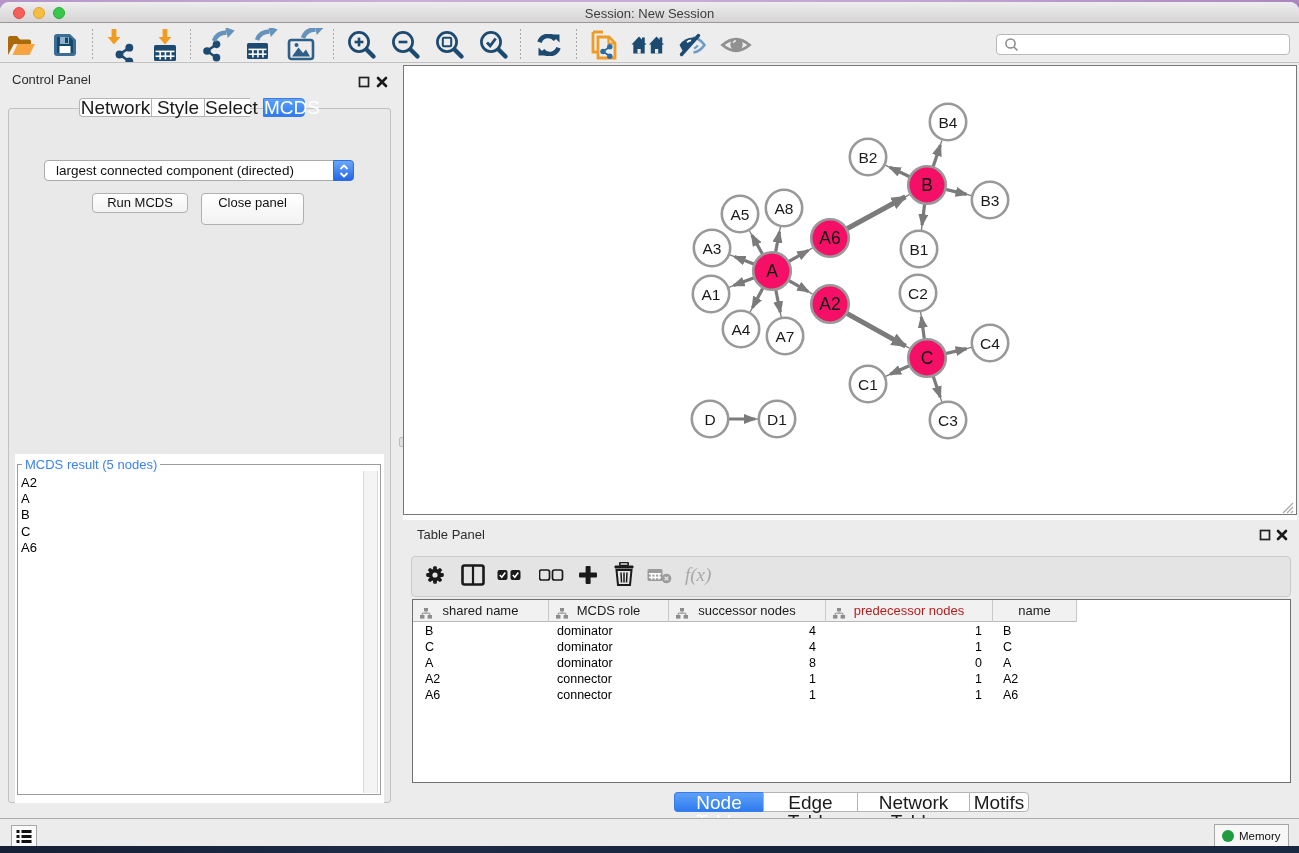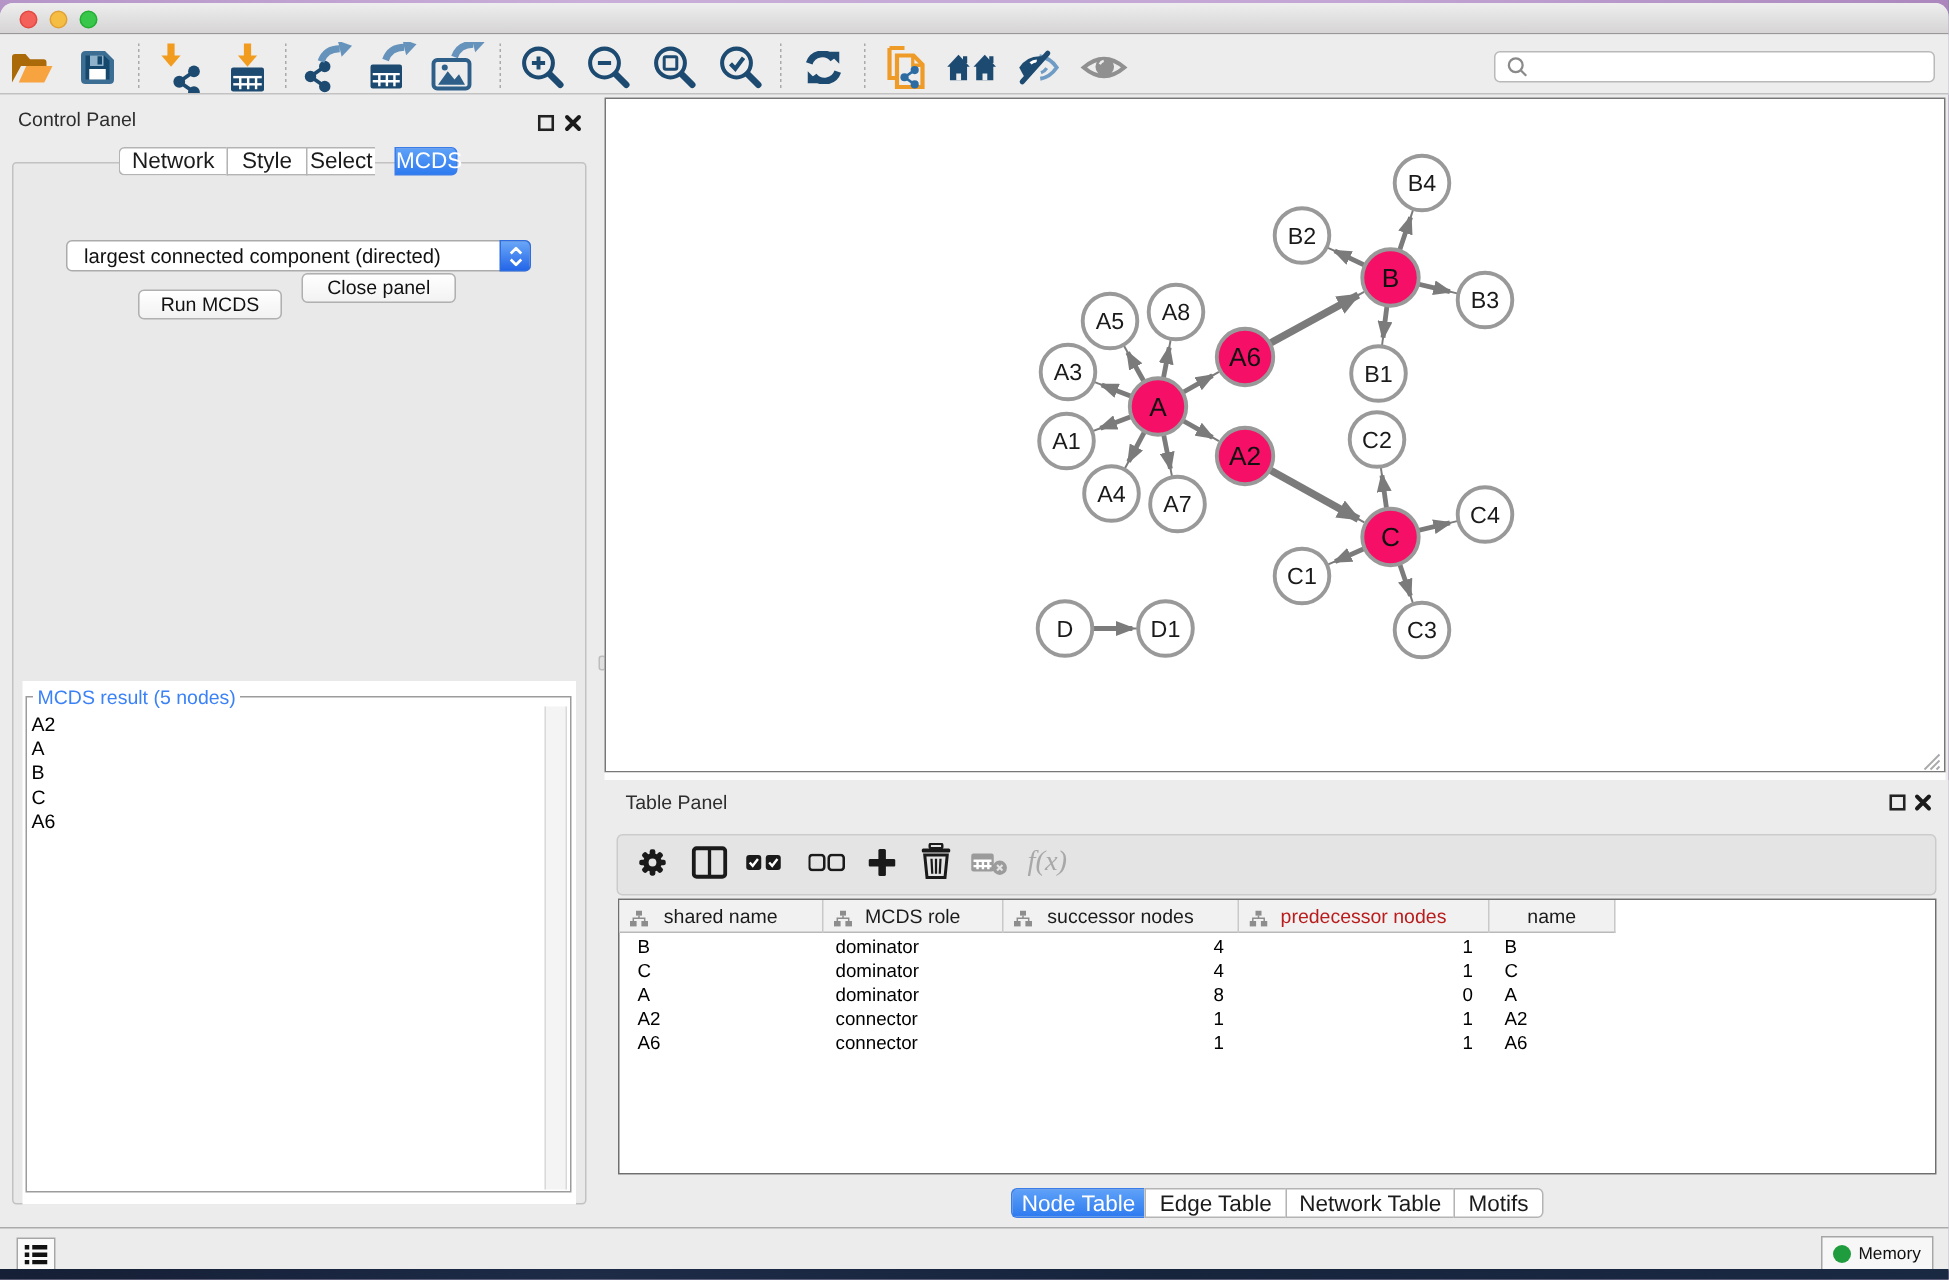--- a/index.html
+++ b/index.html
@@ -4,31 +4,32 @@
 body{width:1299px;height:853px;overflow:hidden;font-family:"Liberation Sans",sans-serif;background:#19273f;}
 .abs{position:absolute}
 #root{position:absolute;left:0;top:0;width:1299px;height:853px;background:linear-gradient(90deg,#b595c8,#c9aed9 30%,#c2a5d4 70%,#ab87be);}
 #app{position:absolute;left:0;top:2px;width:1299px;height:845px;background:#ececec;border-radius:9px 9px 0 0;}
 .titlebar{background:linear-gradient(#eeeeee,#d6d4d4);border-bottom:1px solid #999;}
 .tl{position:absolute;top:4.5px;width:12px;height:12px;border-radius:50%}
 .tl.r{background:#f4605a;border:1px solid #e14942}
 .tl.y{background:#f6bd43;border:1px solid #dfa133}
 .tl.g{background:#39c74b;border:1px solid #24ad35}
 .ttext{position:absolute;top:4px;width:100%;text-align:center;font-size:13px;color:#3c3c3c}
-.tab{position:absolute;height:19px;background:#fff;border:1px solid #b4b4b4;border-right:none;font-size:15px;color:#1b1b1b;text-align:center;line-height:18px}
+.tab{position:absolute;height:19px;background:#fff;border:1px solid #b4b4b4;border-right:none;font-size:19px;color:#1b1b1b;text-align:center;line-height:18px}
 .tab.sel{background:linear-gradient(#5ea1f8,#2e7bf0);color:#fff;border-color:#3a7de8}
 .btn{position:absolute;background:linear-gradient(#ffffff,#f2f2f2);border:1px solid #b0b0b0;border-radius:4px;font-size:13px;color:#111;text-align:center}
 </style></head><body>
 <div id="root">
 <div id="app">
 
 <div class="titlebar abs" style="left:0;top:0;width:1299px;height:21px;border-radius:9px 9px 0 0;">
 <div class="tl r" style="left:13px"></div>
         <div class="tl y" style="left:33px"></div>
         <div class="tl g" style="left:53px"></div>
+<div class="ttext">Session: New Session</div>
       </div>
 <div class="abs" style="left:0;top:21px;width:1299px;height:40px;background:#ededed;border-bottom:1px solid #c2c2c2"></div>
 <div class="abs" style="left:92px;top:27px;width:1px;height:30px;background:repeating-linear-gradient(#aaa 0,#aaa 2px,transparent 2px,transparent 4px)"></div>
 <div class="abs" style="left:190px;top:27px;width:1px;height:30px;background:repeating-linear-gradient(#aaa 0,#aaa 2px,transparent 2px,transparent 4px)"></div>
 <div class="abs" style="left:333px;top:27px;width:1px;height:30px;background:repeating-linear-gradient(#aaa 0,#aaa 2px,transparent 2px,transparent 4px)"></div>
 <div class="abs" style="left:520px;top:27px;width:1px;height:30px;background:repeating-linear-gradient(#aaa 0,#aaa 2px,transparent 2px,transparent 4px)"></div>
 <div class="abs" style="left:576px;top:27px;width:1px;height:30px;background:repeating-linear-gradient(#aaa 0,#aaa 2px,transparent 2px,transparent 4px)"></div>
 <svg class="abs" style="left:4.0px;top:29.0px" width="34" height="28" viewBox="0 0 34 28">
         <path d="M4 24 L4 7 Q4 5 6 5 L13 5 L16 8.5 L25 8.5 Q27 8.5 27 10.5 L27 13 L10 13 L4 24 Z" fill="#ab6a09"></path>
         <path d="M8.5 24 L13.5 13 L31 13 L25.5 24 Z" fill="#f7a440"></path>
@@ -168,21 +169,21 @@
 <div class="tab" style="left:151px;top:96px;width:53px;">Style</div>
 <div class="tab" style="left:204px;top:96px;width:46px;">Select</div>
 <div class="tab sel" style="left:263px;top:96px;width:42px;border-radius:0 4px 4px 0;border-right:1px solid #3a7de8;">MCDS</div>
 <div class="abs" style="left:44px;top:158px;width:310px;height:21px;background:#fff;border:1px solid #ababab;border-radius:4px"></div>
 <div class="abs" style="left:56px;top:161px;font-size:13.5px;color:#111">largest connected component (directed)</div>
 <div class="abs" style="left:333px;top:158px;width:21px;height:21px;background:linear-gradient(#6aa7f8,#2466e8);border:1px solid #2e6ee0;border-radius:0 4px 4px 0"></div>
 <svg class="abs" style="left:337.5px;top:160.5px" width="12" height="16" viewBox="0 0 12 16">
         <path d="M2.5 6 L6 2.5 L9.5 6 M2.5 10 L6 13.5 L9.5 10" fill="none" stroke="#fff" stroke-width="1.8" stroke-linejoin="round"></path>
       </svg>
 <div class="btn" style="left:92px;top:191px;width:96px;height:20px;line-height:18px">Run MCDS</div>
-<div class="btn" style="left:201px;top:180px;width:103px;height:20px;line-height:18px">Close panel</div>
+<div class="btn" style="left:201px;top:191px;width:103px;height:32px;line-height:18px">Close panel</div>
 <div class="abs" style="left:15px;top:452px;width:369px;height:349px;background:#fff"></div>
 <div class="abs" style="left:17px;top:462px;width:364px;height:331px;border:1px solid #9c9c9c"></div>
 <div class="abs" style="left:22px;top:455px;background:#fff;padding:0 3px;font-size:13px;color:#3b82f6">MCDS result (5 nodes)</div>
 <div class="abs" style="left:363px;top:469px;width:15px;height:322px;background:#f4f4f4;border-left:1px solid #d9d9d9;border-right:1px solid #d9d9d9"></div>
 <div class="abs" style="left:21px;top:473px;font-size:13px;color:#000">A2</div>
 <div class="abs" style="left:21px;top:489px;font-size:13px;color:#000">A</div>
 <div class="abs" style="left:21px;top:505px;font-size:13px;color:#000">B</div>
 <div class="abs" style="left:21px;top:522px;font-size:13px;color:#000">C</div>
 <div class="abs" style="left:21px;top:538px;font-size:13px;color:#000">A6</div>
 <div class="abs" style="left:399px;top:435px;width:4.5px;height:10px;background:#dfdfdf;border:1px solid #bdbdbd;border-radius:2px"></div>

